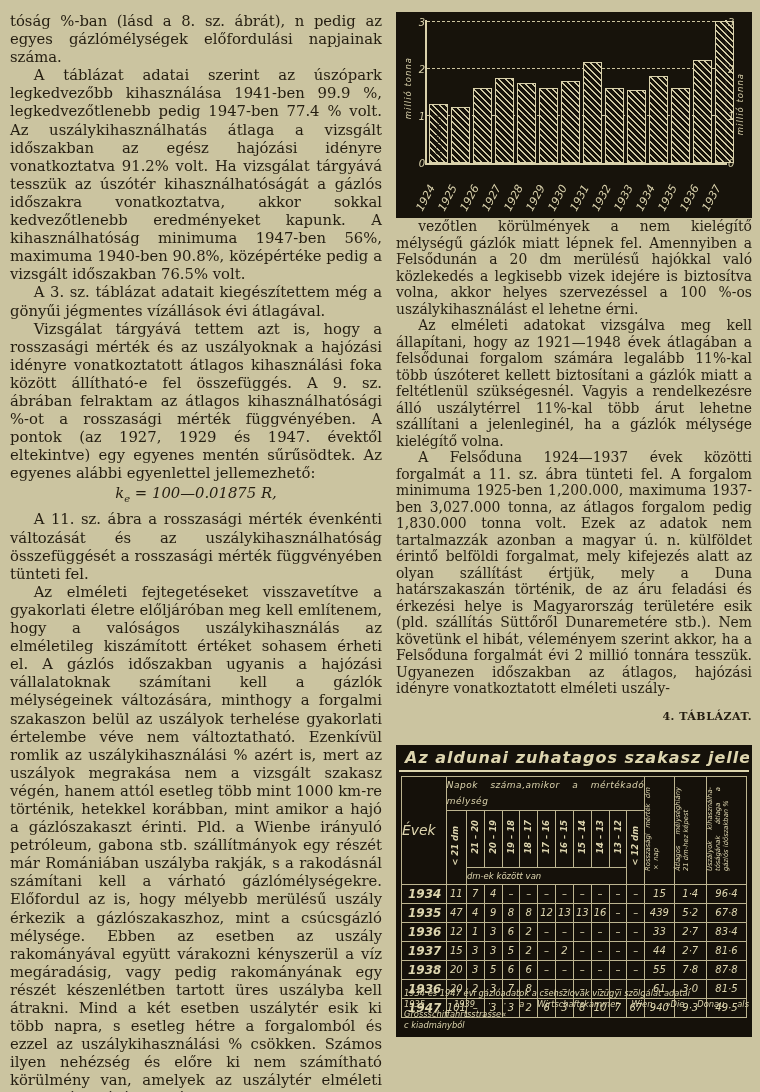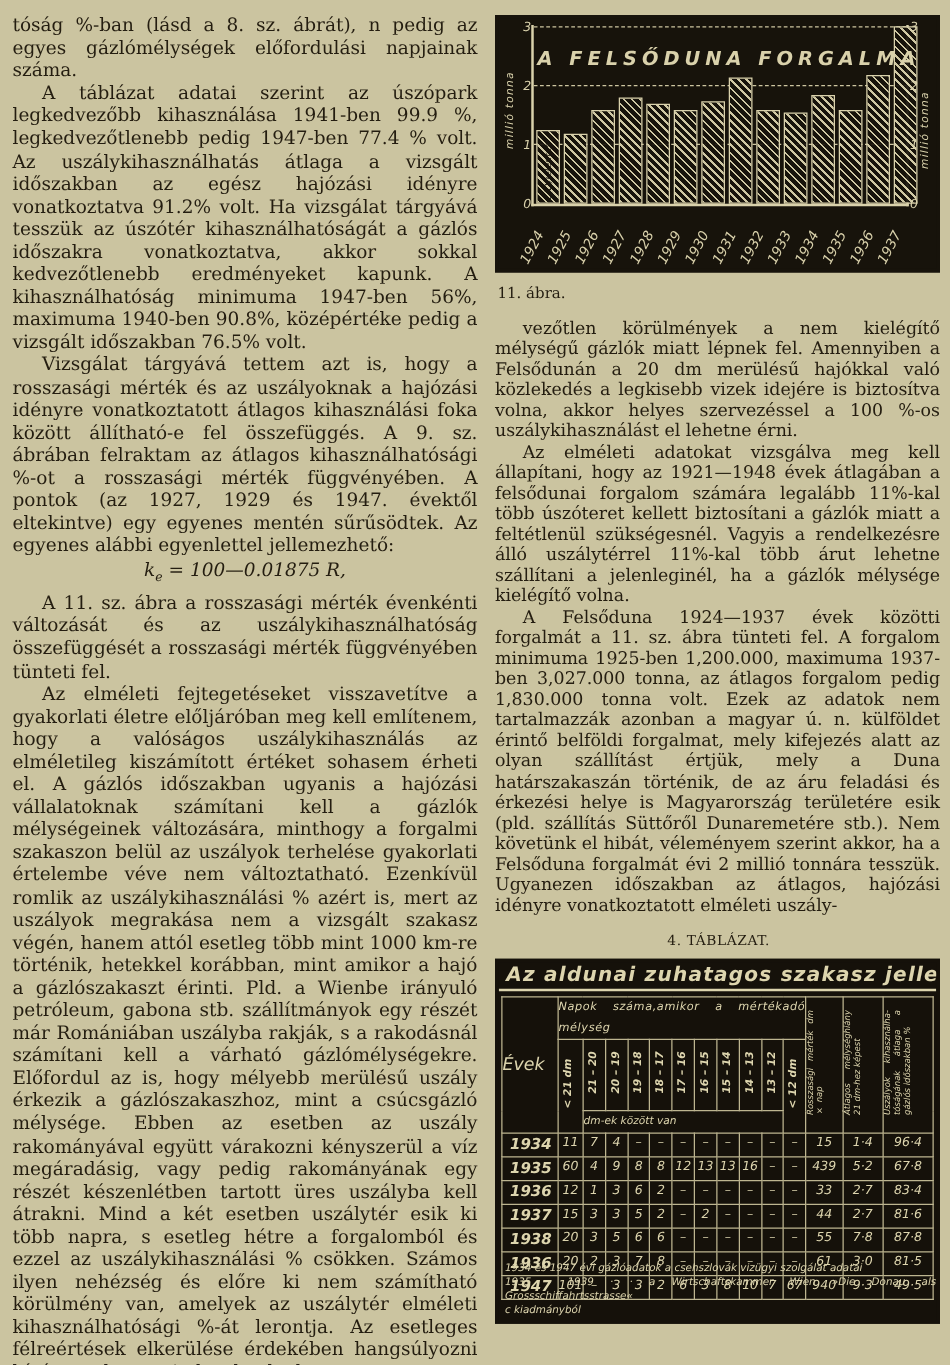--- a/index.html
+++ b/index.html
@@ -64,21 +64,21 @@
   .yearlabel{
     position:absolute;bottom:0;font-size:11px;white-space:nowrap;
     transform:rotate(-62deg);transform-origin:left bottom;
   }
   .bar-vert{
     position:absolute;left:1px;bottom:2px;
     writing-mode:vertical-rl;transform:rotate(180deg);
     font-size:7.5px;color:#17130b;font-style:italic;letter-spacing:0;
   }
   .fig-caption{font-size:12px;margin:8px 0 12px 2px;text-align:left;}
-  .table-label{font-size:11px;letter-spacing:.5px;margin:12px 0 5px 2px;text-align:center;}
+  .table-label{font-size:11px;letter-spacing:.5px;margin:12px 0 20px 2px;text-align:right;font-weight:bold;}
   
   .tablebox{
     position:relative;width:356px;height:292px;box-sizing:border-box;
     background:#15110a;border:3px solid #15110a;color:#ddd5ae;overflow:hidden;
     font-family:"DejaVu Sans", sans-serif;font-style:italic;
   }
   .table-title{
     font-size:16px;font-weight:bold;letter-spacing:1px;
     padding:2px 6px 3px;border-bottom:2px solid #ddd5ae;white-space:nowrap;
   }
@@ -101,30 +101,30 @@
   .footnotes{position:absolute;left:5px;bottom:3px;font-size:8.3px;line-height:1.3;}
 </style>
 </head>
 <body>
 
 <div class="page">
 
   <div class="col-left">
     <p class="noindent">tóság %-ban (lásd a 8. sz. ábrát), n pedig az egyes gázlómélységek előfordulási napjainak száma.</p>
     <p>A táblázat adatai szerint az úszópark legkedvezőbb kihasználása 1941-ben 99.9 %, legkedvezőtlenebb pedig 1947-ben 77.4 % volt. Az uszálykihasználhatás átlaga a vizsgált időszakban az egész hajózási idényre vonatkoztatva 91.2% volt. Ha vizsgálat tárgyává tesszük az úszótér kihasználhatóságát a gázlós időszakra vonatkoztatva, akkor sokkal kedvezőtlenebb eredményeket kapunk. A kihasználhatóság minimuma 1947-ben 56%, maximuma 1940-ben 90.8%, középértéke pedig a vizsgált időszakban 76.5% volt.</p>
+    <p>A 3. sz. táblázat adatait kiegészítettem még a gönyűi jégmentes vízállások évi átlagával.</p>
     <p>Vizsgálat tárgyává tettem azt is, hogy a rosszasági mérték és az uszályoknak a hajózási idényre vonatkoztatott átlagos kihasználási foka között állítható-e fel összefüggés. A 9. sz. ábrában felraktam az átlagos kihasználhatósági %-ot a rosszasági mérték függvényében. A pontok (az 1927, 1929 és 1947. évektől eltekintve) egy egyenes mentén sűrűsödtek. Az egyenes alábbi egyenlettel jellemezhető:</p>
     <div class="formula"><span>k</span><sub>e</sub> <span>= 100—0.01875 R,</span></div>
     <p>A 11. sz. ábra a rosszasági mérték évenkénti változását és az uszálykihasználhatóság összefüggését a rosszasági mérték függvényében tünteti fel.</p>
     <p>Az elméleti fejtegetéseket visszavetítve a gyakorlati életre előljáróban meg kell említenem, hogy a valóságos uszálykihasználás az elméletileg kiszámított értéket sohasem érheti el. A gázlós időszakban ugyanis a hajózási vállalatoknak számítani kell a gázlók mélységeinek változására, minthogy a forgalmi szakaszon belül az uszályok terhelése gyakorlati értelembe véve nem változtatható. Ezenkívül romlik az uszálykihasználási % azért is, mert az uszályok megrakása nem a vizsgált szakasz végén, hanem attól esetleg több mint 1000 km-re történik, hetekkel korábban, mint amikor a hajó a gázlószakaszt érinti. Pld. a Wienbe irányuló petróleum, gabona stb. szállítmányok egy részét már Romániában uszályba rakják, s a rakodásnál számítani kell a várható gázlómélységekre. Előfordul az is, hogy mélyebb merülésű uszály érkezik a gázlószakaszhoz, mint a csúcsgázló mélysége. Ebben az esetben az uszály rakományával együtt várakozni kényszerül a víz megáradásig, vagy pedig rakományának egy részét készenlétben tartott üres uszályba kell átrakni. Mind a két esetben uszálytér esik ki több napra, s esetleg hétre a forgalomból és ezzel az uszálykihasználási % csökken. Számos ilyen nehézség és előre ki nem számítható körülmény van, amelyek az uszálytér elméleti kihasználhatósági %-át lerontja. Az esetleges félreértések elkerülése érdekében hangsúlyozni kívánom, hogy mindezek a ked-</p>
   </div>
 
   <div class="col-right">
 
     <div class="chart">
-      <div class="chart-title">A FELSŐDUNA FORGALMA</div>
       <span class="ylabel left">millió tonna</span>
       <span class="ylabel right">millió tonna</span>
       <div class="plot">
           <div class="bar" style="left: 1.5px; height: 59px;">
             <span class="bar-vert">C(D)jelentés</span>
           </div>
           <div class="bar" style="left: 23.5px; height: 56px;"></div>
           <div class="bar" style="left: 45.5px; height: 75px;"></div>
           <div class="bar" style="left: 67.5px; height: 85px;"></div>
           <div class="bar" style="left: 89.5px; height: 80px;"></div>
@@ -160,21 +160,20 @@
     <span class="tick left" style="bottom: 43px;">0</span>
         <span class="tick right" style="bottom: 43px;">0</span>
         <span class="tick left" style="bottom: 90px;">1</span>
         <span class="tick right" style="bottom: 90px;">1</span>
         <span class="tick left" style="bottom: 137px;">2</span>
         <span class="tick right" style="bottom: 137px;">2</span>
         <span class="tick left" style="bottom: 184px;">3</span>
         <span class="tick right" style="bottom: 184px;">3</span>
       </div>
 
-    <div class="fig-caption">11. ábra.</div>
 
     <p class="noindent">vezőtlen körülmények a nem kielégítő mélységű gázlók miatt lépnek fel. Amennyiben a Felsődunán a 20 dm merülésű hajókkal való közlekedés a legkisebb vizek idejére is biztosítva volna, akkor helyes szervezéssel a 100 %-os uszálykihasználást el lehetne érni.</p>
     <p>Az elméleti adatokat vizsgálva meg kell állapítani, hogy az 1921—1948 évek átlagában a felsődunai forgalom számára legalább 11%-kal több úszóteret kellett biztosítani a gázlók miatt a feltétlenül szükségesnél. Vagyis a rendelkezésre álló uszálytérrel 11%-kal több árut lehetne szállítani a jelenleginél, ha a gázlók mélysége kielégítő volna.</p>
     <p>A Felsőduna 1924—1937 évek közötti forgalmát a 11. sz. ábra tünteti fel. A forgalom minimuma 1925-ben 1,200.000, maximuma 1937-ben 3,027.000 tonna, az átlagos forgalom pedig 1,830.000 tonna volt. Ezek az adatok nem tartalmazzák azonban a magyar ú. n. külföldet érintő belföldi forgalmat, mely kifejezés alatt az olyan szállítást értjük, mely a Duna határszakaszán történik, de az áru feladási és érkezési helye is Magyarország területére esik (pld. szállítás Süttőről Dunaremetére stb.). Nem követünk el hibát, véleményem szerint akkor, ha a Felsőduna forgalmát évi 2 millió tonnára tesszük. Ugyanezen időszakban az átlagos, hajózási idényre vonatkoztatott elméleti uszály-</p>
 
     <div class="table-label">4. TÁBLÁZAT.</div>
 
     <div class="tablebox">
       <div class="table-title">Az aldunai zuhatagos szakasz jellemző adatai</div>
       <table>
@@ -216,21 +215,21 @@
               <td class="daycol">–</td>
               <td class="daycol">–</td>
               <td class="daycol">–</td>
               <td class="daycol">–</td>
               <td class="statcol">15</td>
               <td class="statcol">1·4</td>
               <td class="statcol">96·4</td>
             </tr>
             <tr>
               <td class="year">1935</td>
-              <td class="daycol">60</td>
+              <td class="daycol">47</td>
               <td class="daycol">4</td>
               <td class="daycol">9</td>
               <td class="daycol">8</td>
               <td class="daycol">8</td>
               <td class="daycol">12</td>
               <td class="daycol">13</td>
               <td class="daycol">13</td>
               <td class="daycol">16</td>
               <td class="daycol">–</td>
               <td class="daycol">–</td>

